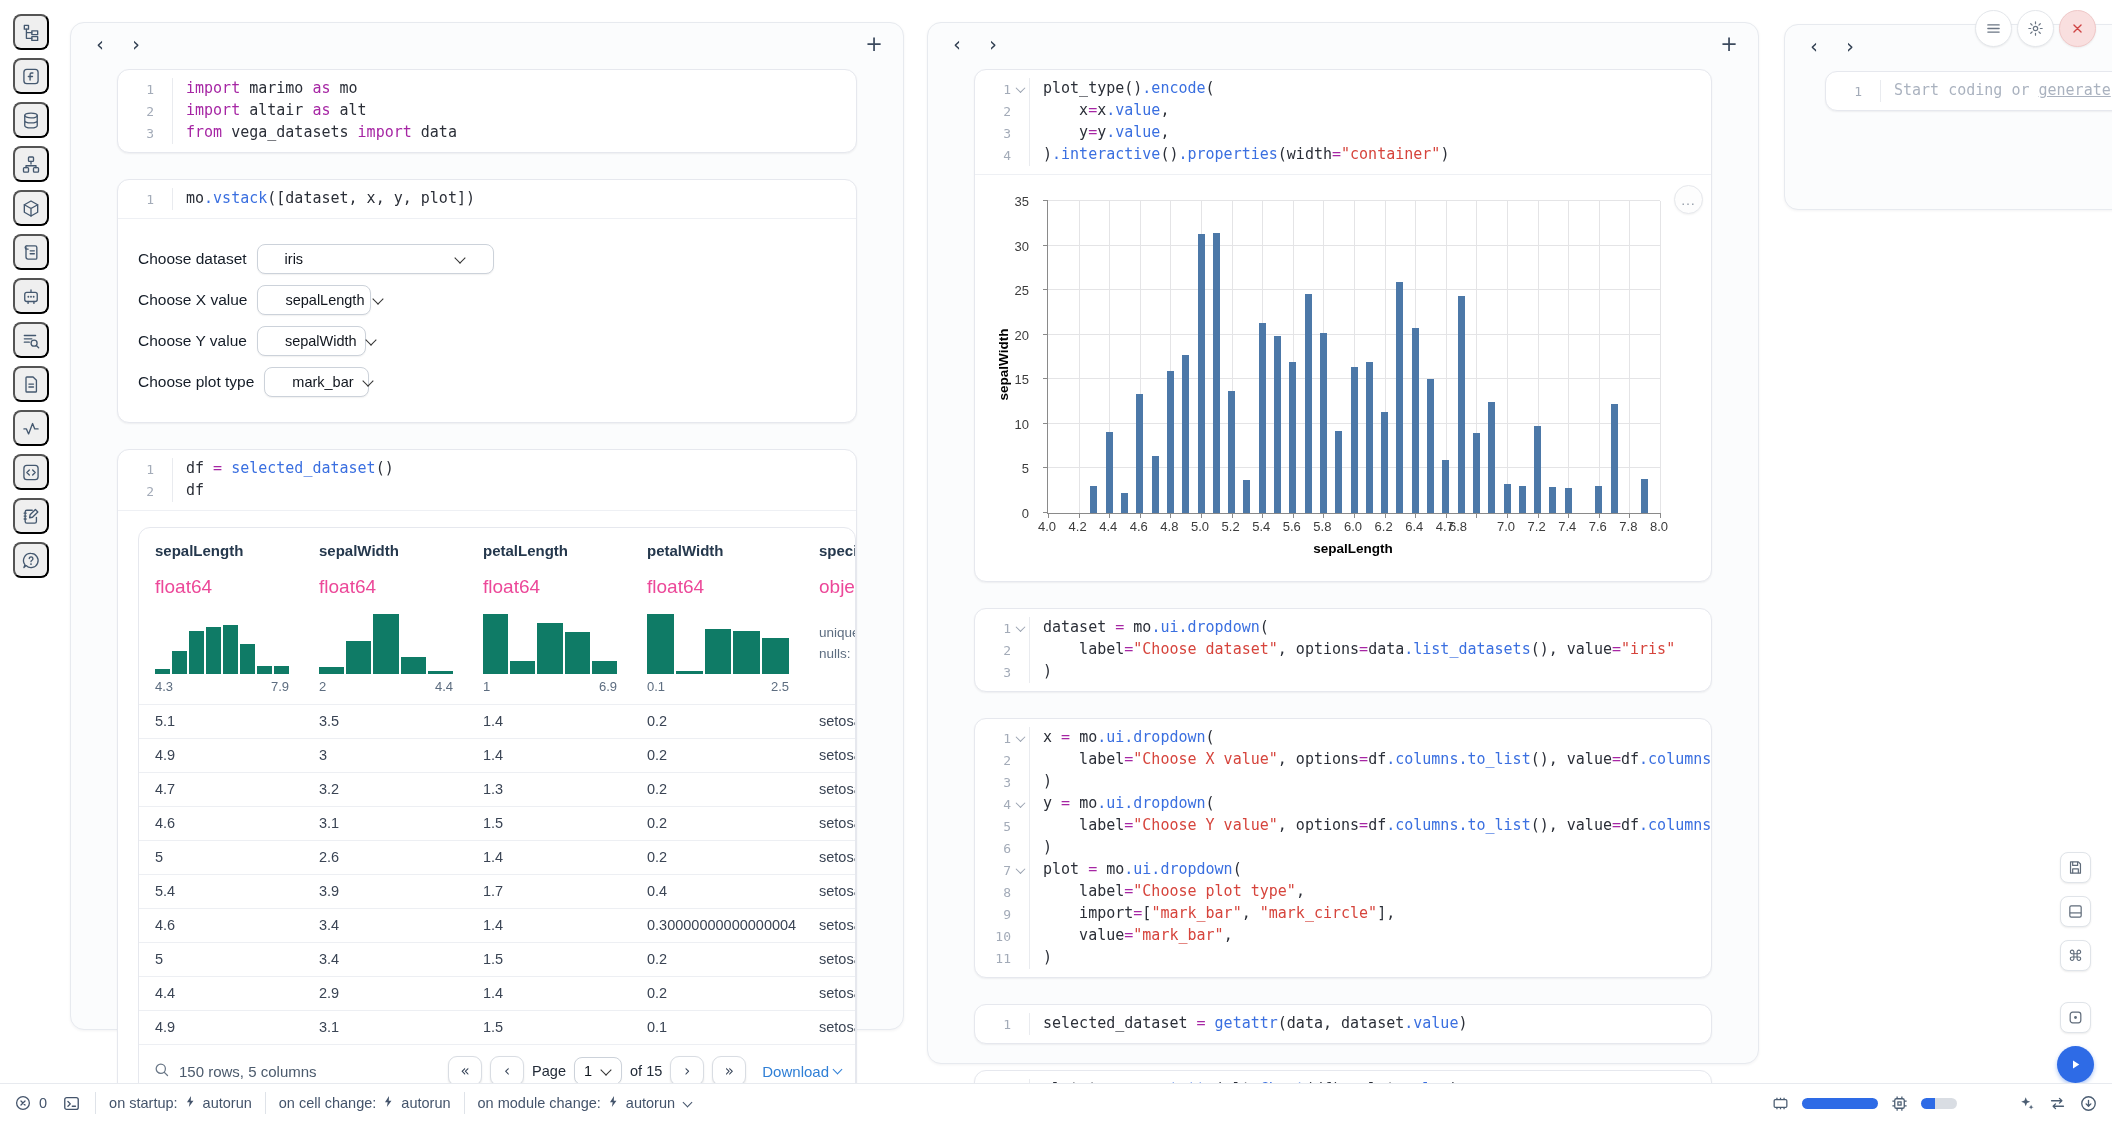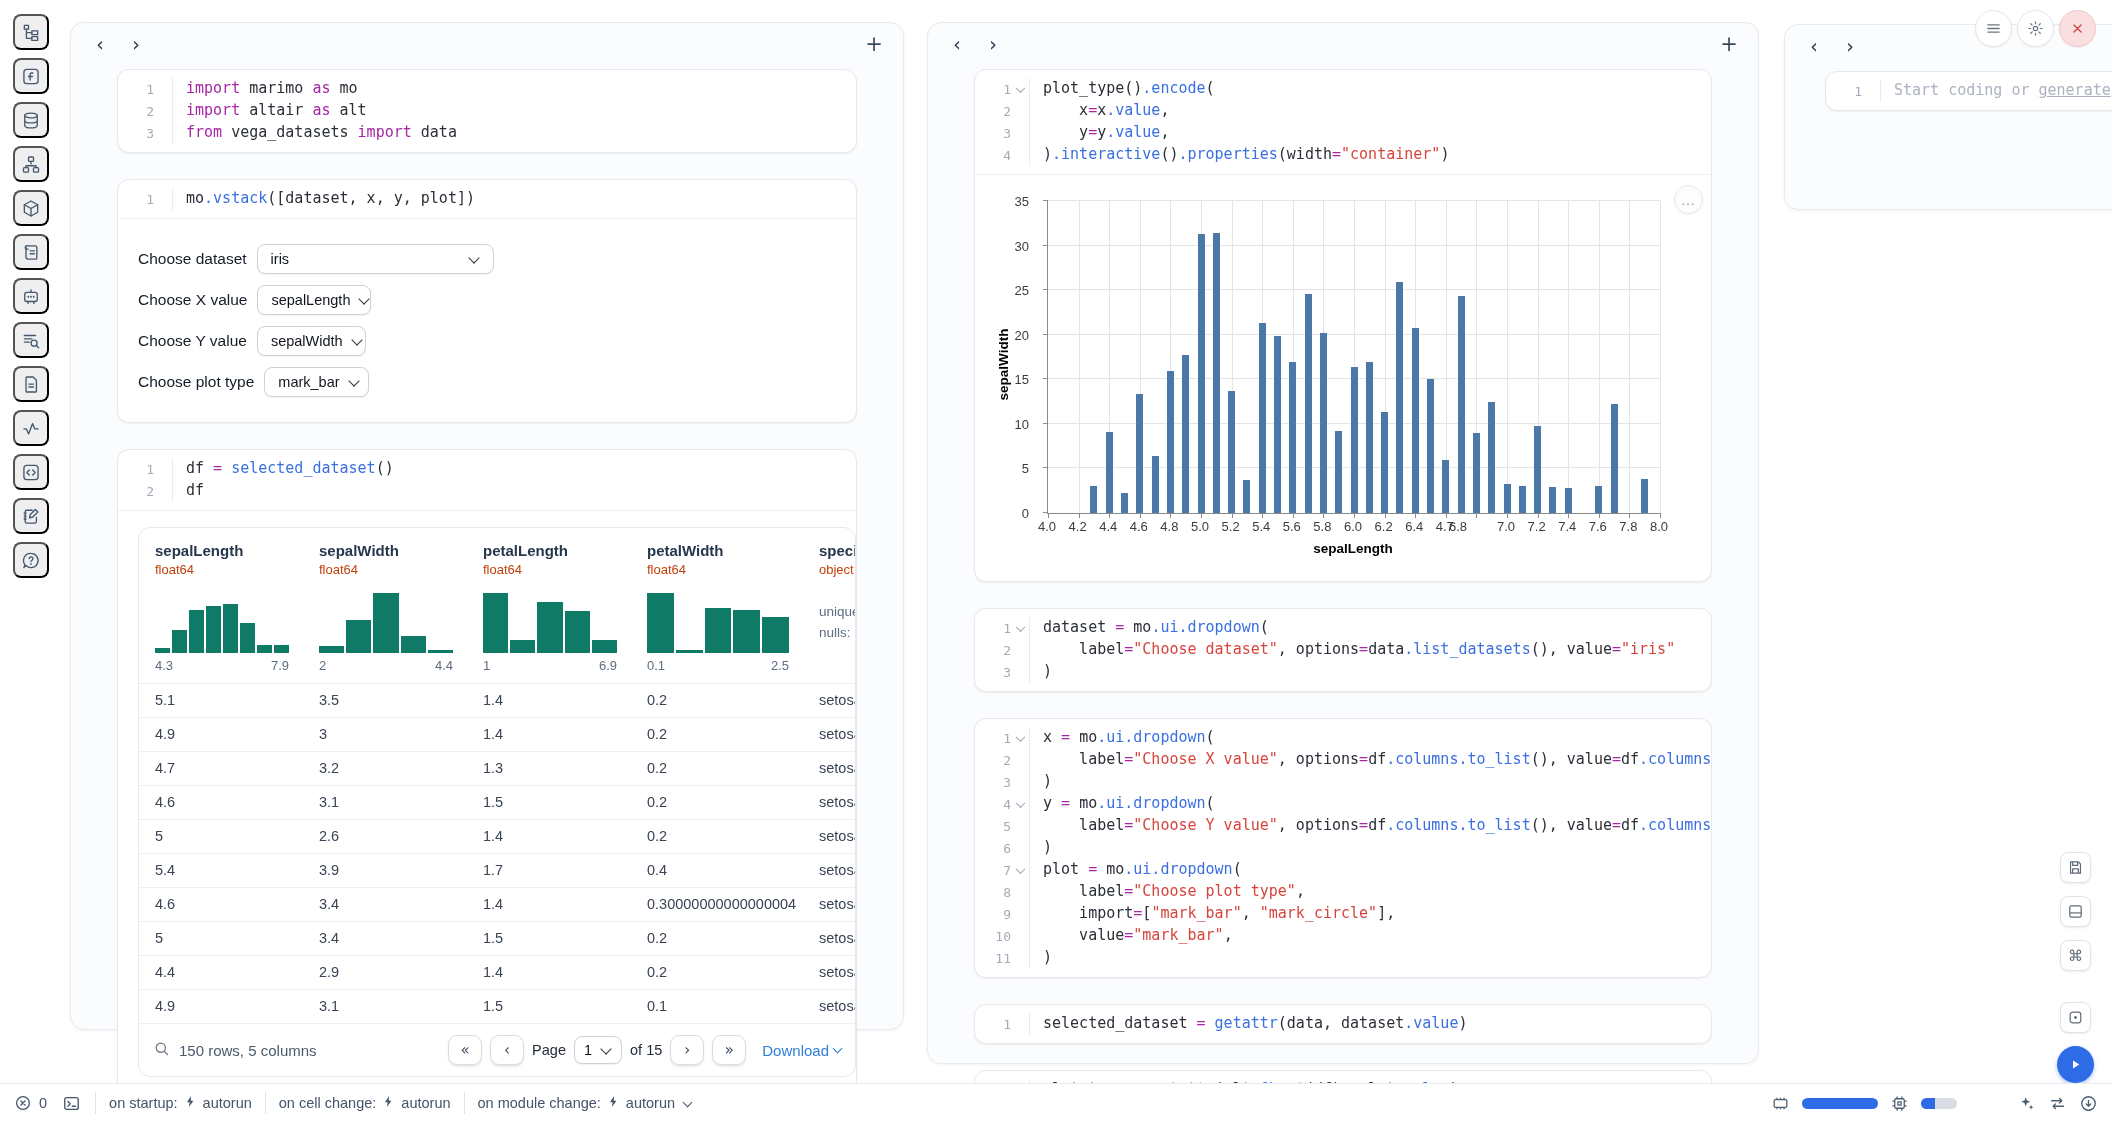--- a/index.html
+++ b/index.html
@@ -36,30 +36,30 @@
   .tk-s{color:#d6443c}
   .tk-p{color:#2b2f38}
   .tk-ph{color:#aab2bf}
   .tk-phu{color:#aab2bf;text-decoration:underline}
 
   .out{border-top:1px solid #eef0f4;padding:14px 20px;position:relative}
 
   
   .dd-row{display:flex;align-items:center;gap:10px;margin:11px 0;font-size:15.5px;color:#141c27}
   .select{display:inline-flex;align-items:center;justify-content:space-between;border:1px solid #ccd2da;border-radius:8px;
-          background:#fff;box-shadow:0 1px 1.5px rgba(0,0,0,.06);padding:5px 13px;height:30px;box-sizing:border-box;
+          background:#fff;box-shadow:0 1px 1.5px rgba(0,0,0,.06);padding:5px 27px;height:30px;box-sizing:border-box;
           font-size:14.5px;color:#10151d;cursor:pointer}
   .select b{width:7px;height:7px;border-right:1.6px solid #333;border-bottom:1.6px solid #333;transform:rotate(45deg);margin:-3px 2px 0 10px;flex:none}
 
   
   .tbl-wrap{border:1px solid #e6e8ee;border-radius:12px;margin:2px 0 4px;overflow:hidden;width:716px}
   .tgrid{display:grid;grid-template-columns:164px 164px 164px 172px 140px}
   .thcell{padding:14px 0 10px 16px;overflow:hidden}
   .thname{font-weight:bold;font-size:15px;color:#25384d}
-  .thtype{font-size:13px;color:#c2410c;margin-top:3px}
+  .thtype{font-size:19px;color:#ec4899;margin-top:17px}
   .hist{display:flex;align-items:flex-end;gap:2px;height:60px;margin:16px 14px 0 0}
   .hist i{flex:1;background:#0f7b66;display:block}
   .hrange{display:flex;justify-content:space-between;color:#5d6d80;font-size:13px;margin:5px 14px 0 0}
   .thextra{margin-top:24px;font-size:13.5px;color:#5d6d80;line-height:21px;white-space:nowrap}
   .trow{border-top:1px solid #edeff3;cursor:pointer}
   .trow .td{height:33px;line-height:33px;padding-left:16px;font-size:14.5px;color:#3a4454;white-space:nowrap;overflow:hidden}
   .tbl-foot{display:flex;align-items:center;gap:9px;border-top:1px solid #edeff3;padding:11px 14px;font-size:15px;color:#4b5a6c}
   .tbl-foot svg{width:17px;height:17px;color:#6b7888}
   .pgset{margin-left:auto;display:flex;align-items:center;gap:8px}
   .pg-btn{width:34px;height:30px;border:1px solid #d9dde3;border-radius:9px;background:#fff;box-shadow:0 1.5px 2px rgba(0,0,0,.09);

